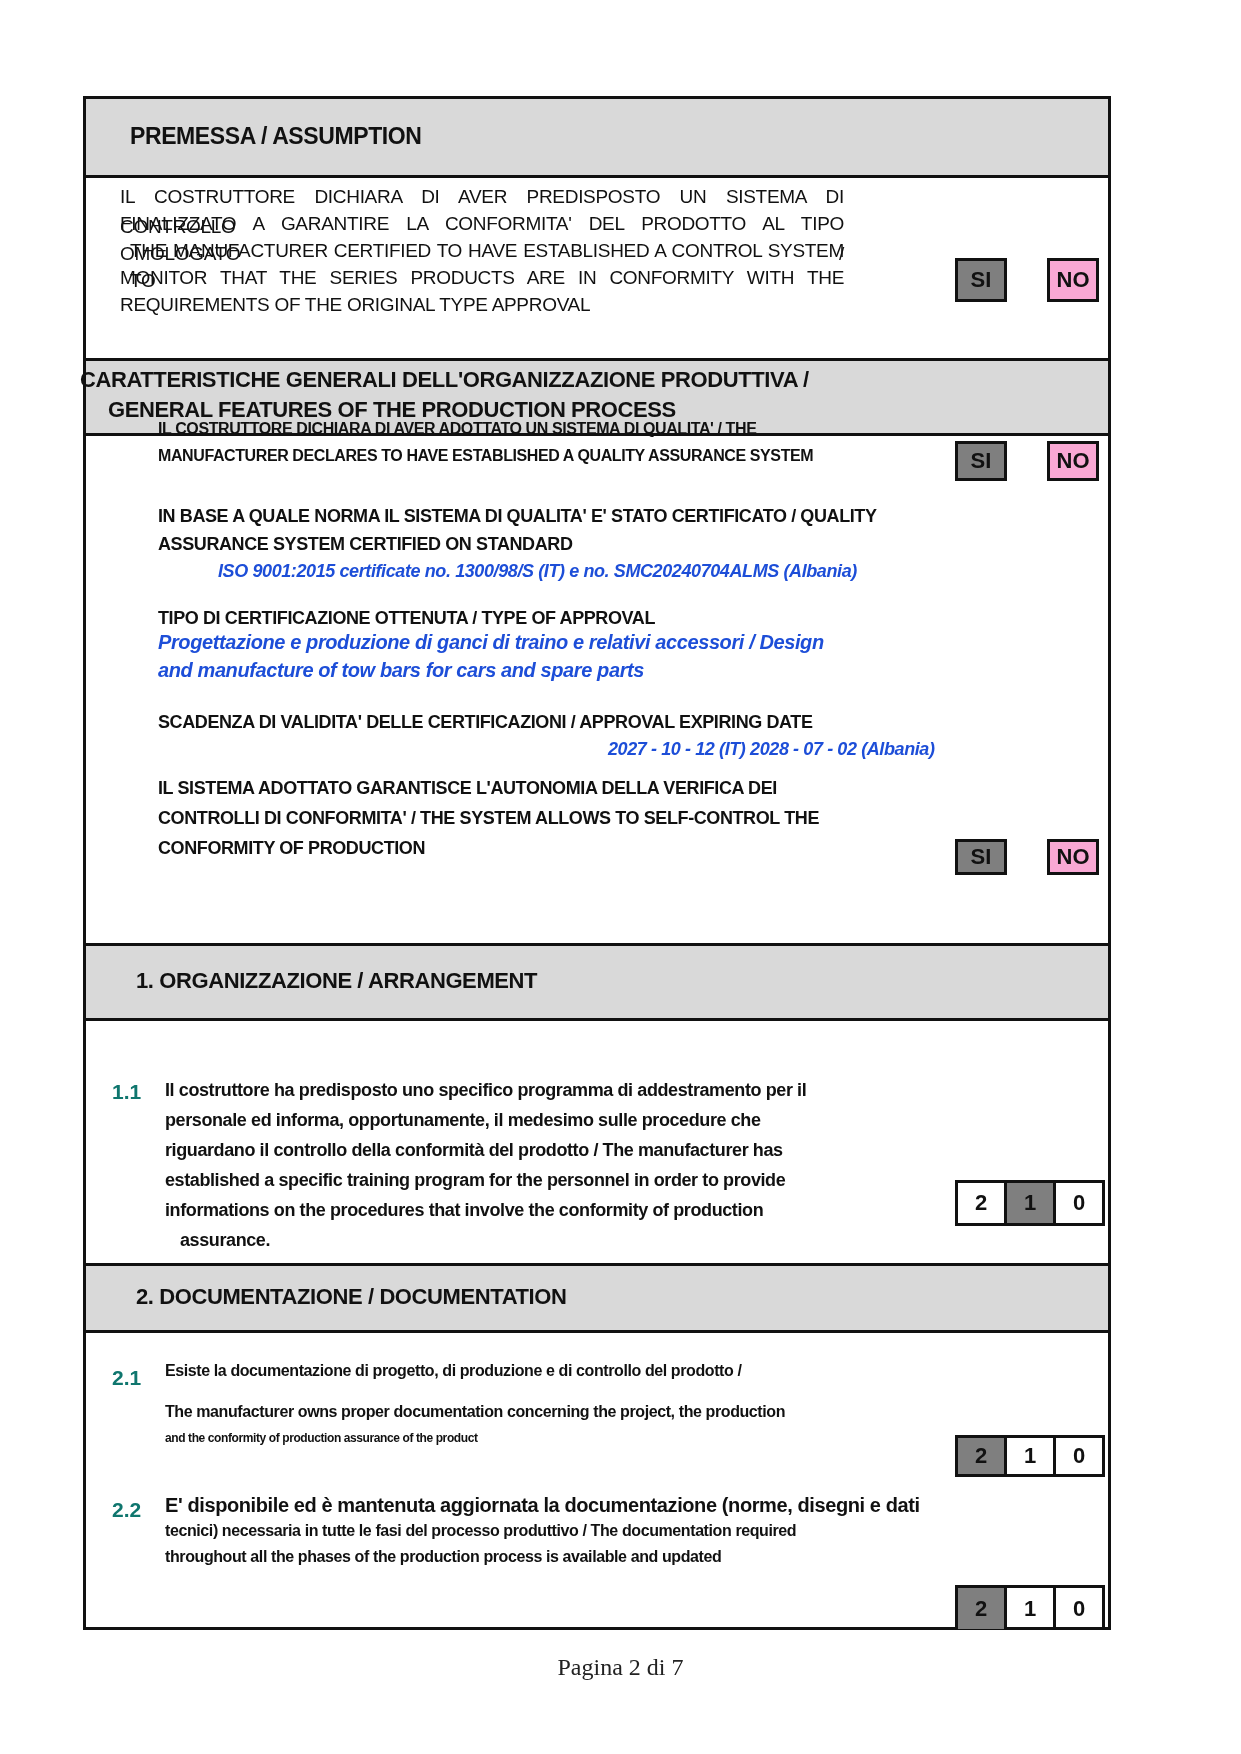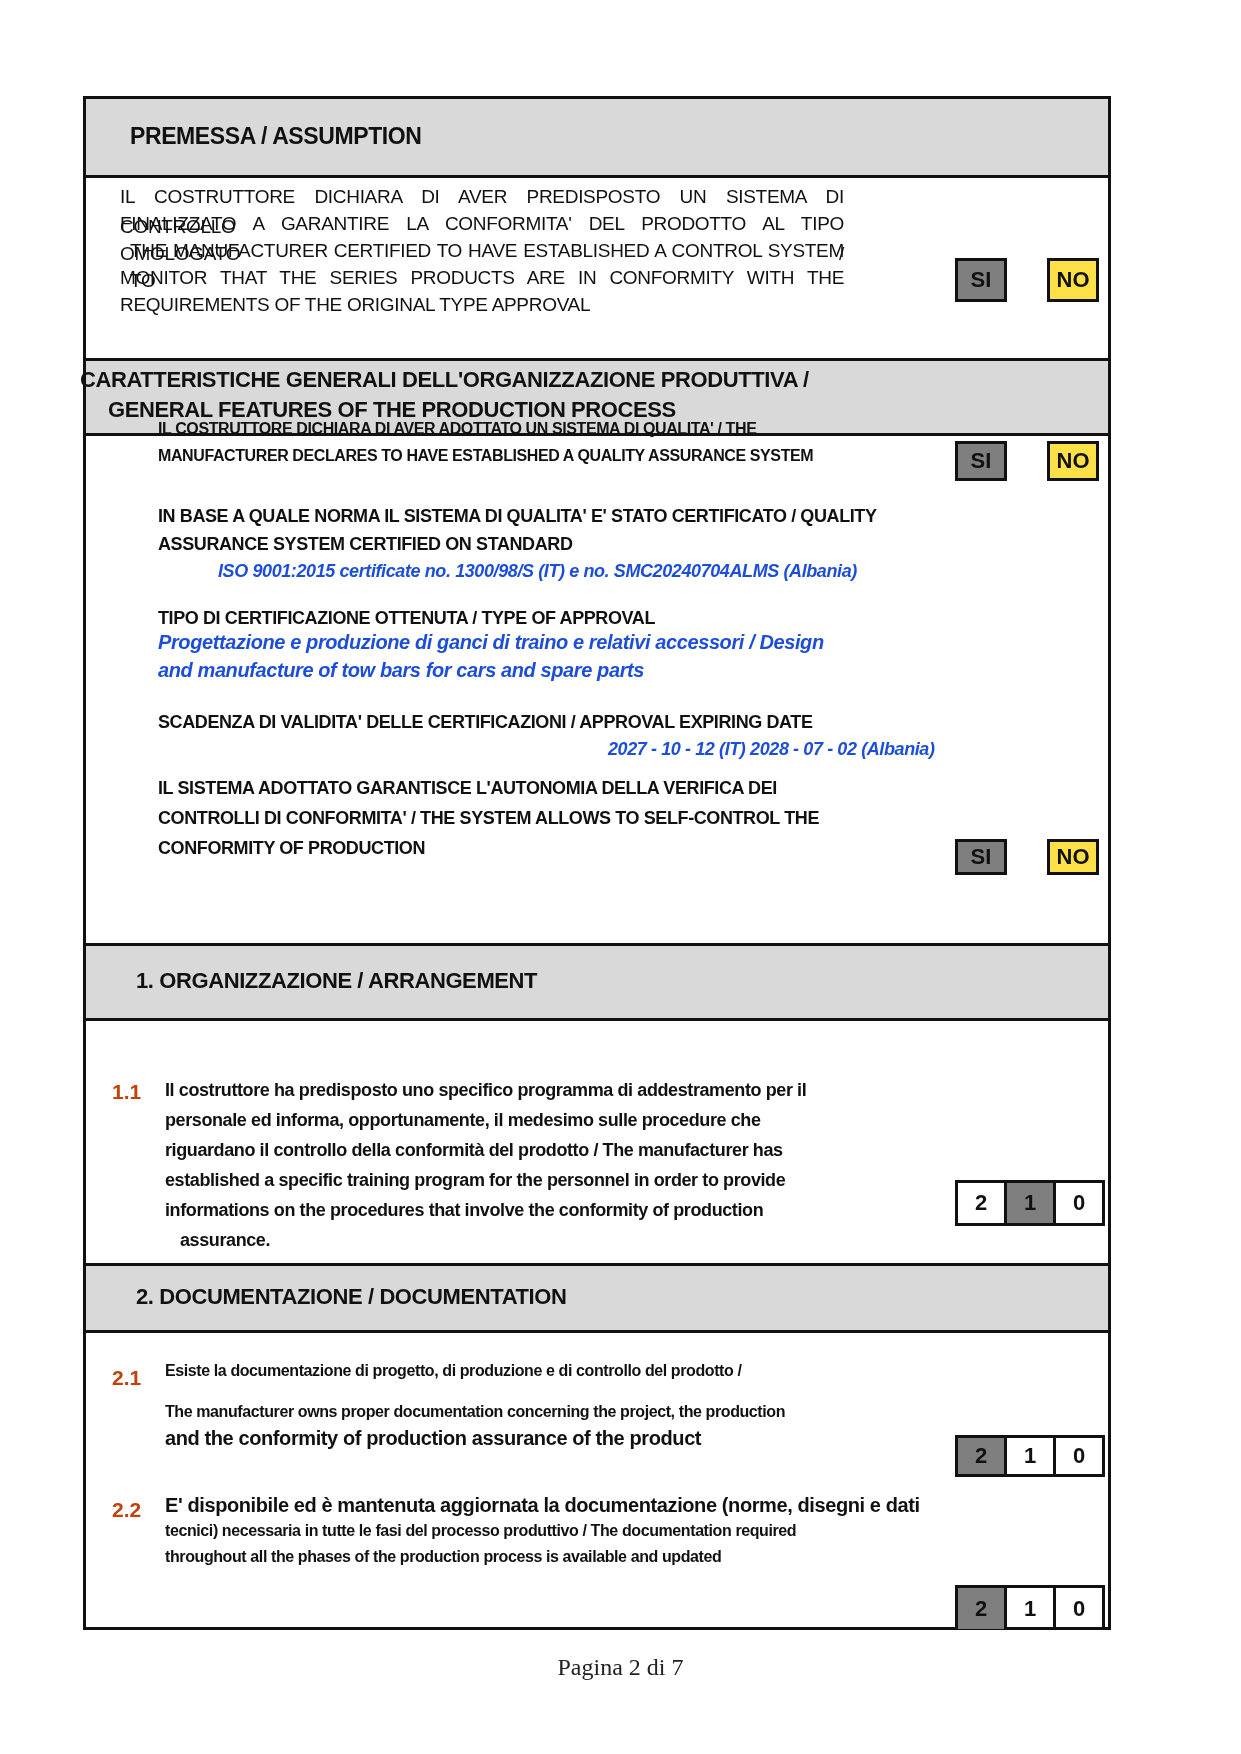--- a/index.html
+++ b/index.html
@@ -13,26 +13,26 @@
   .band-border-top { border-top: 3px solid #111; }
   .hdr { position: absolute; font-weight: bold; font-size: 23px; color: #111;
          font-family: "Liberation Sans", sans-serif; letter-spacing: -0.4px; }
   .t { position: absolute; font-size: 19px; line-height: 30px; color: #111;
        font-family: "Liberation Sans", sans-serif; letter-spacing: -0.3px; }
   .tb { position: absolute; font-size: 18px; line-height: 30px; font-weight: bold; color: #111;
         letter-spacing: -0.4px; font-family: "Liberation Sans", sans-serif; }
   .ti { position: absolute; font-size: 19px; font-style: italic; font-weight: bold; color: #1d4ed8;
         letter-spacing: -0.4px; font-family: "Liberation Sans", sans-serif; }
   .just { text-align: justify; text-align-last: justify; }
-  .num { position: absolute; font-weight: bold; font-size: 21px; color: #c2410c; }
+  .num { position: absolute; font-weight: bold; font-size: 21px; color: #0f766e; }
   .yn { position: absolute; width: 52px; height: 44px; border: 3px solid #111; box-sizing: border-box;
         display: flex; align-items: center; justify-content: center; font-weight: bold; font-size: 22px;
         font-family: "Liberation Sans", sans-serif; cursor: pointer; }
   .yn.sel { background: #7f7f7f; }
-  .yn.unsel { background: #fde047; }
+  .yn.unsel { background: #f9a8d4; }
   .score { position: absolute; width: 150px; height: 46px; border: 3px solid #111; box-sizing: border-box;
            display: flex; }
   .score .cell { flex: 1; display: flex; align-items: center; justify-content: center;
                  font-weight: bold; font-size: 22px; border-right: 3px solid #111; cursor: pointer; }
   .score .cell:last-child { border-right: none; }
   .score .cell.sel { background: #7f7f7f; }
   .footer { position: absolute; top: 1654px; left: 0; width: 1241px; text-align: center;
             font-family: "Liberation Serif", serif; font-size: 24px; color: #222; }
 </style>
 </head>
@@ -98,21 +98,21 @@
     <div class="cell">0</div>
   </div>
 
   <div class="band band-border-top" style="top:1164px; height:70px;">
     <div class="hdr" style="left:50px; top:18px; font-size:22px;">2.  DOCUMENTAZIONE / DOCUMENTATION</div>
   </div>
 
   <div class="num" style="left:26px; top:1267px;">2.1</div>
   <div class="tb" style="left:79px; top:1257px; font-size:16px;">Esiste la documentazione di progetto, di produzione e di controllo del prodotto /</div>
   <div class="tb" style="left:79px; top:1300px; font-size:16px; line-height:26px;">The manufacturer owns proper documentation concerning the project, the production</div>
-  <div class="tb" style="left:79px; top:1326px; font-size:20px; line-height:26px;">and the conformity of production assurance of the product</div>
+  <div class="tb" style="left:79px; top:1326px; font-size:12px; line-height:26px;">and the conformity of production assurance of the product</div>
   <div class="score" style="left:869px; top:1336px; height:42px;">
     <div class="cell sel">2</div>
     <div class="cell">1</div>
     <div class="cell">0</div>
   </div>
 
   <div class="num" style="left:26px; top:1399px;">2.2</div>
   <div class="tb" style="left:79px; top:1393px; font-size:20px; line-height:26px;">E' disponibile ed è mantenuta aggiornata la documentazione (norme, disegni e dati</div>
   <div class="tb" style="left:79px; top:1419px; font-size:16px; line-height:26px;">tecnici) necessaria in tutte le fasi del processo produttivo /  The documentation required</div>
   <div class="tb" style="left:79px; top:1445px; font-size:16px; line-height:26px;">throughout all the phases of the production process is available and updated</div>

